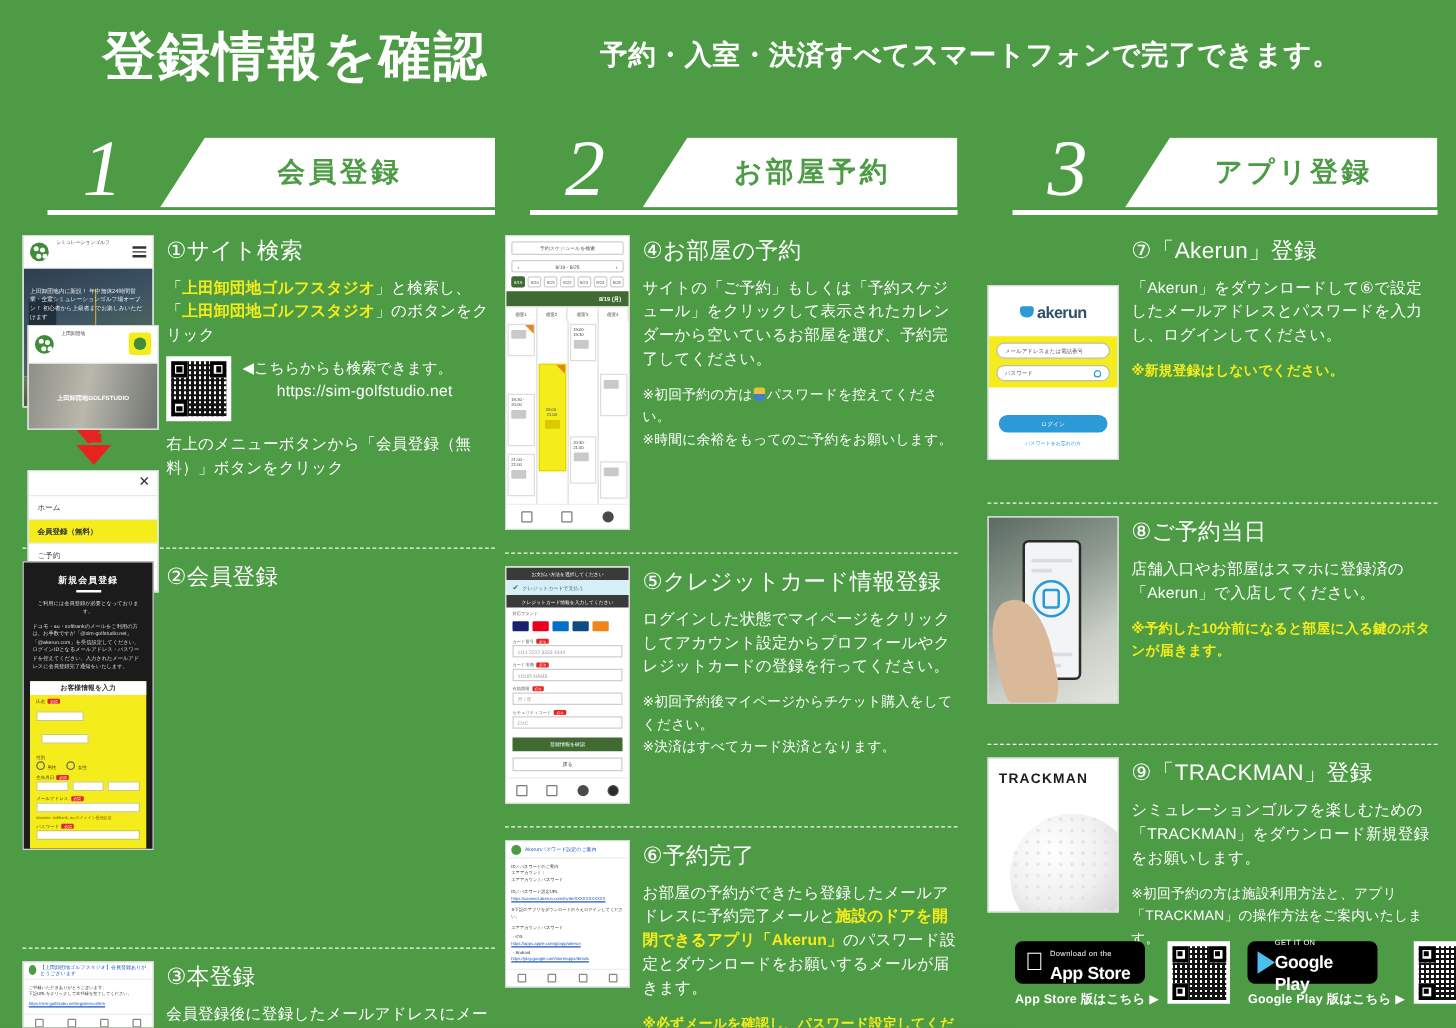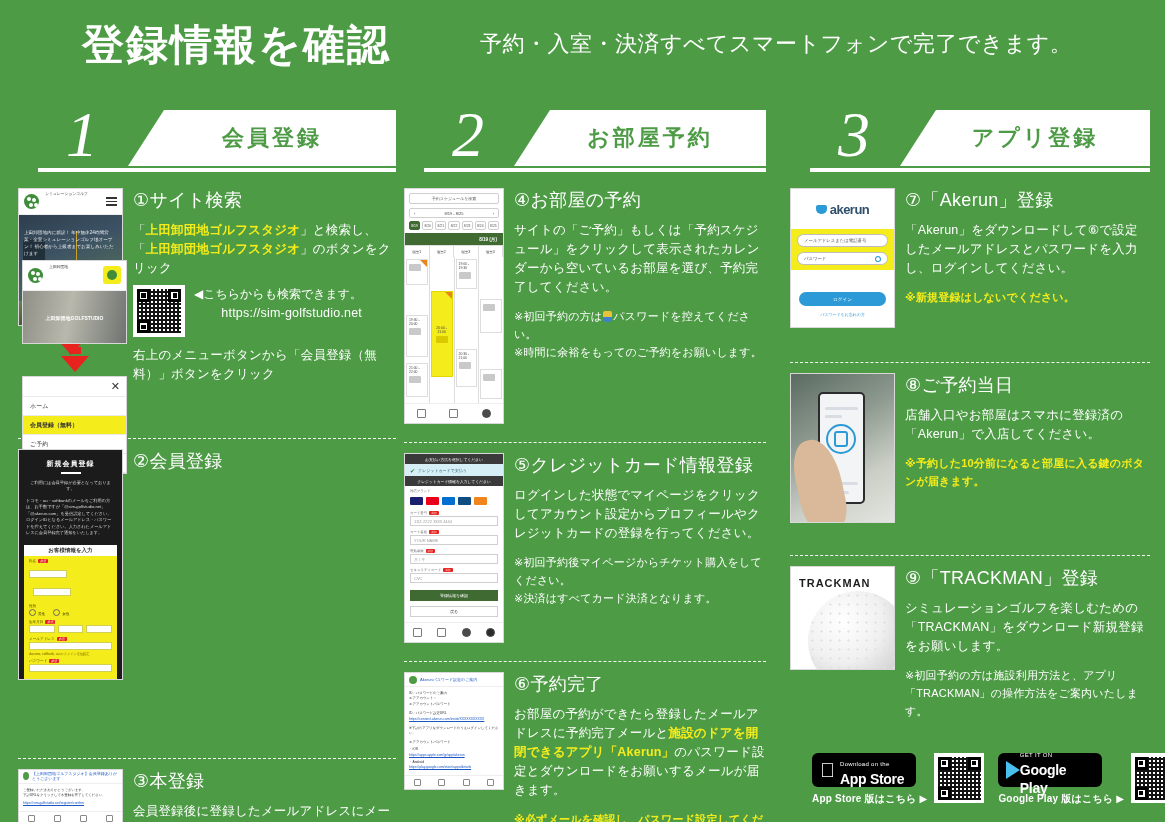--- a/index.html
+++ b/index.html
@@ -13,21 +13,21 @@
 
   
   .header { position: absolute; left: 0; top: 0; width: 1165px; height: 92px; }
   .header-title {
     position: absolute; left: 82px; top: 16px;
     font-size: 42px; font-weight: 700; color: #ffffff; letter-spacing: 2px;
     line-height: 58px;
   }
   .header-sub {
     position: absolute; left: 480px; top: 28px;
-    font-size: 22px; font-weight: 400; color: #ffffff; letter-spacing: 0.5px;
+    font-size: 22px; font-weight: 700; color: #ffffff; letter-spacing: 0.5px;
     line-height: 32px;
   }
 
   
   .col { position: absolute; top: 110px; }
   .col1 { left: 18px;  width: 378px; }
   .col2 { left: 404px; width: 362px; }
   .col3 { left: 790px; width: 360px; }
 
   
@@ -169,21 +169,21 @@
   .cc-brands{display:flex;gap:3px;padding:4px 5px;}
   .cc-brands i{width:13px;height:8px;border-radius:1px;display:block;}
   .cc-row{padding:2px 5px;}
   .cc-lab{font-size:3.4px;color:#666;display:flex;align-items:center;gap:2px;margin-bottom:1px;}
   .cc-req{background:#e8231f;color:#fff;font-size:2.8px;padding:0 2px;border-radius:1px;}
   .cc-inp{border:1px solid #cfcfcf;height:10px;display:flex;align-items:center;padding-left:3px;font-size:4px;color:#9a9a9a;}
   .cc-btn-dark{margin:5px;height:11px;background:#3f6b33;color:#fff;font-size:4px;display:flex;align-items:center;justify-content:center;}
   .cc-btn-light{margin:0 5px 5px 5px;height:11px;background:#fff;border:1px solid #cfcfcf;color:#333;font-size:4px;display:flex;align-items:center;justify-content:center;}
 
   
-  .ak{background:#fff;}
+  .ak{background:#fff;margin-top:40px;}
   .ak-logo{display:flex;align-items:center;justify-content:center;gap:3px;padding:13px 0 12px 0;}
   .ak-logo .mark{width:11px;height:9px;background:#2b9ad6;border-radius:2px 2px 5px 5px;}
   .ak-logo .word{font-size:13px;font-weight:700;color:#2f4f6b;letter-spacing:-.5px;}
   .ak-hlbox{background:#f5ec1b;padding:5px 6px;}
   .ak-inp{background:#fff;border:1px solid #bdbdbd;border-radius:9px;height:13px;display:flex;align-items:center;padding:0 6px;font-size:4.4px;color:#555;margin-bottom:5px;position:relative;}
   .ak-inp:last-child{margin-bottom:0;}
   .ak-eye{position:absolute;right:6px;width:6px;height:6px;border:1px solid #2b9ad6;border-radius:50% 50% 50% 50%/60% 60% 40% 40%;}
   .ak-btn{margin:22px 8px 6px 8px;height:14px;background:#2b9ad6;border-radius:7px;color:#fff;font-size:4.6px;display:flex;align-items:center;justify-content:center;}
   .ak-forgot{text-align:center;font-size:4px;color:#2b9ad6;}
 
@@ -689,21 +689,21 @@
         <div class="body-txt">店舗入口やお部屋はスマホに登録済の「Akerun」で入店してください。</div>
         <div class="spacer-sm"></div>
         <div class="note-txt hl-b">※予約した10分前になると部屋に入る鍵のボタンが届きます。</div>
       </div>
     </div>
 
     <div class="divider" style="margin-top:32px;"></div>
 
     <div class="block">
       <div class="shot" style="width:105px;">
-        <div class="phone tm" style="height:104px;">
+        <div class="phone tm" style="height:124px;">
           <div class="tm-word">TRACKMAN</div>
           <div class="tm-ball"></div>
         </div>
       </div>
       <div class="txt">
         <div class="sec-title">⑨「TRACKMAN」登録</div>
         <div class="body-txt">シミュレーションゴルフを楽しむための「TRACKMAN」をダウンロード新規登録をお願いします。</div>
         <div class="spacer-sm"></div>
         <div class="note-txt">※初回予約の方は施設利用方法と、アプリ「TRACKMAN」の操作方法をご案内いたします。</div>
       </div>

